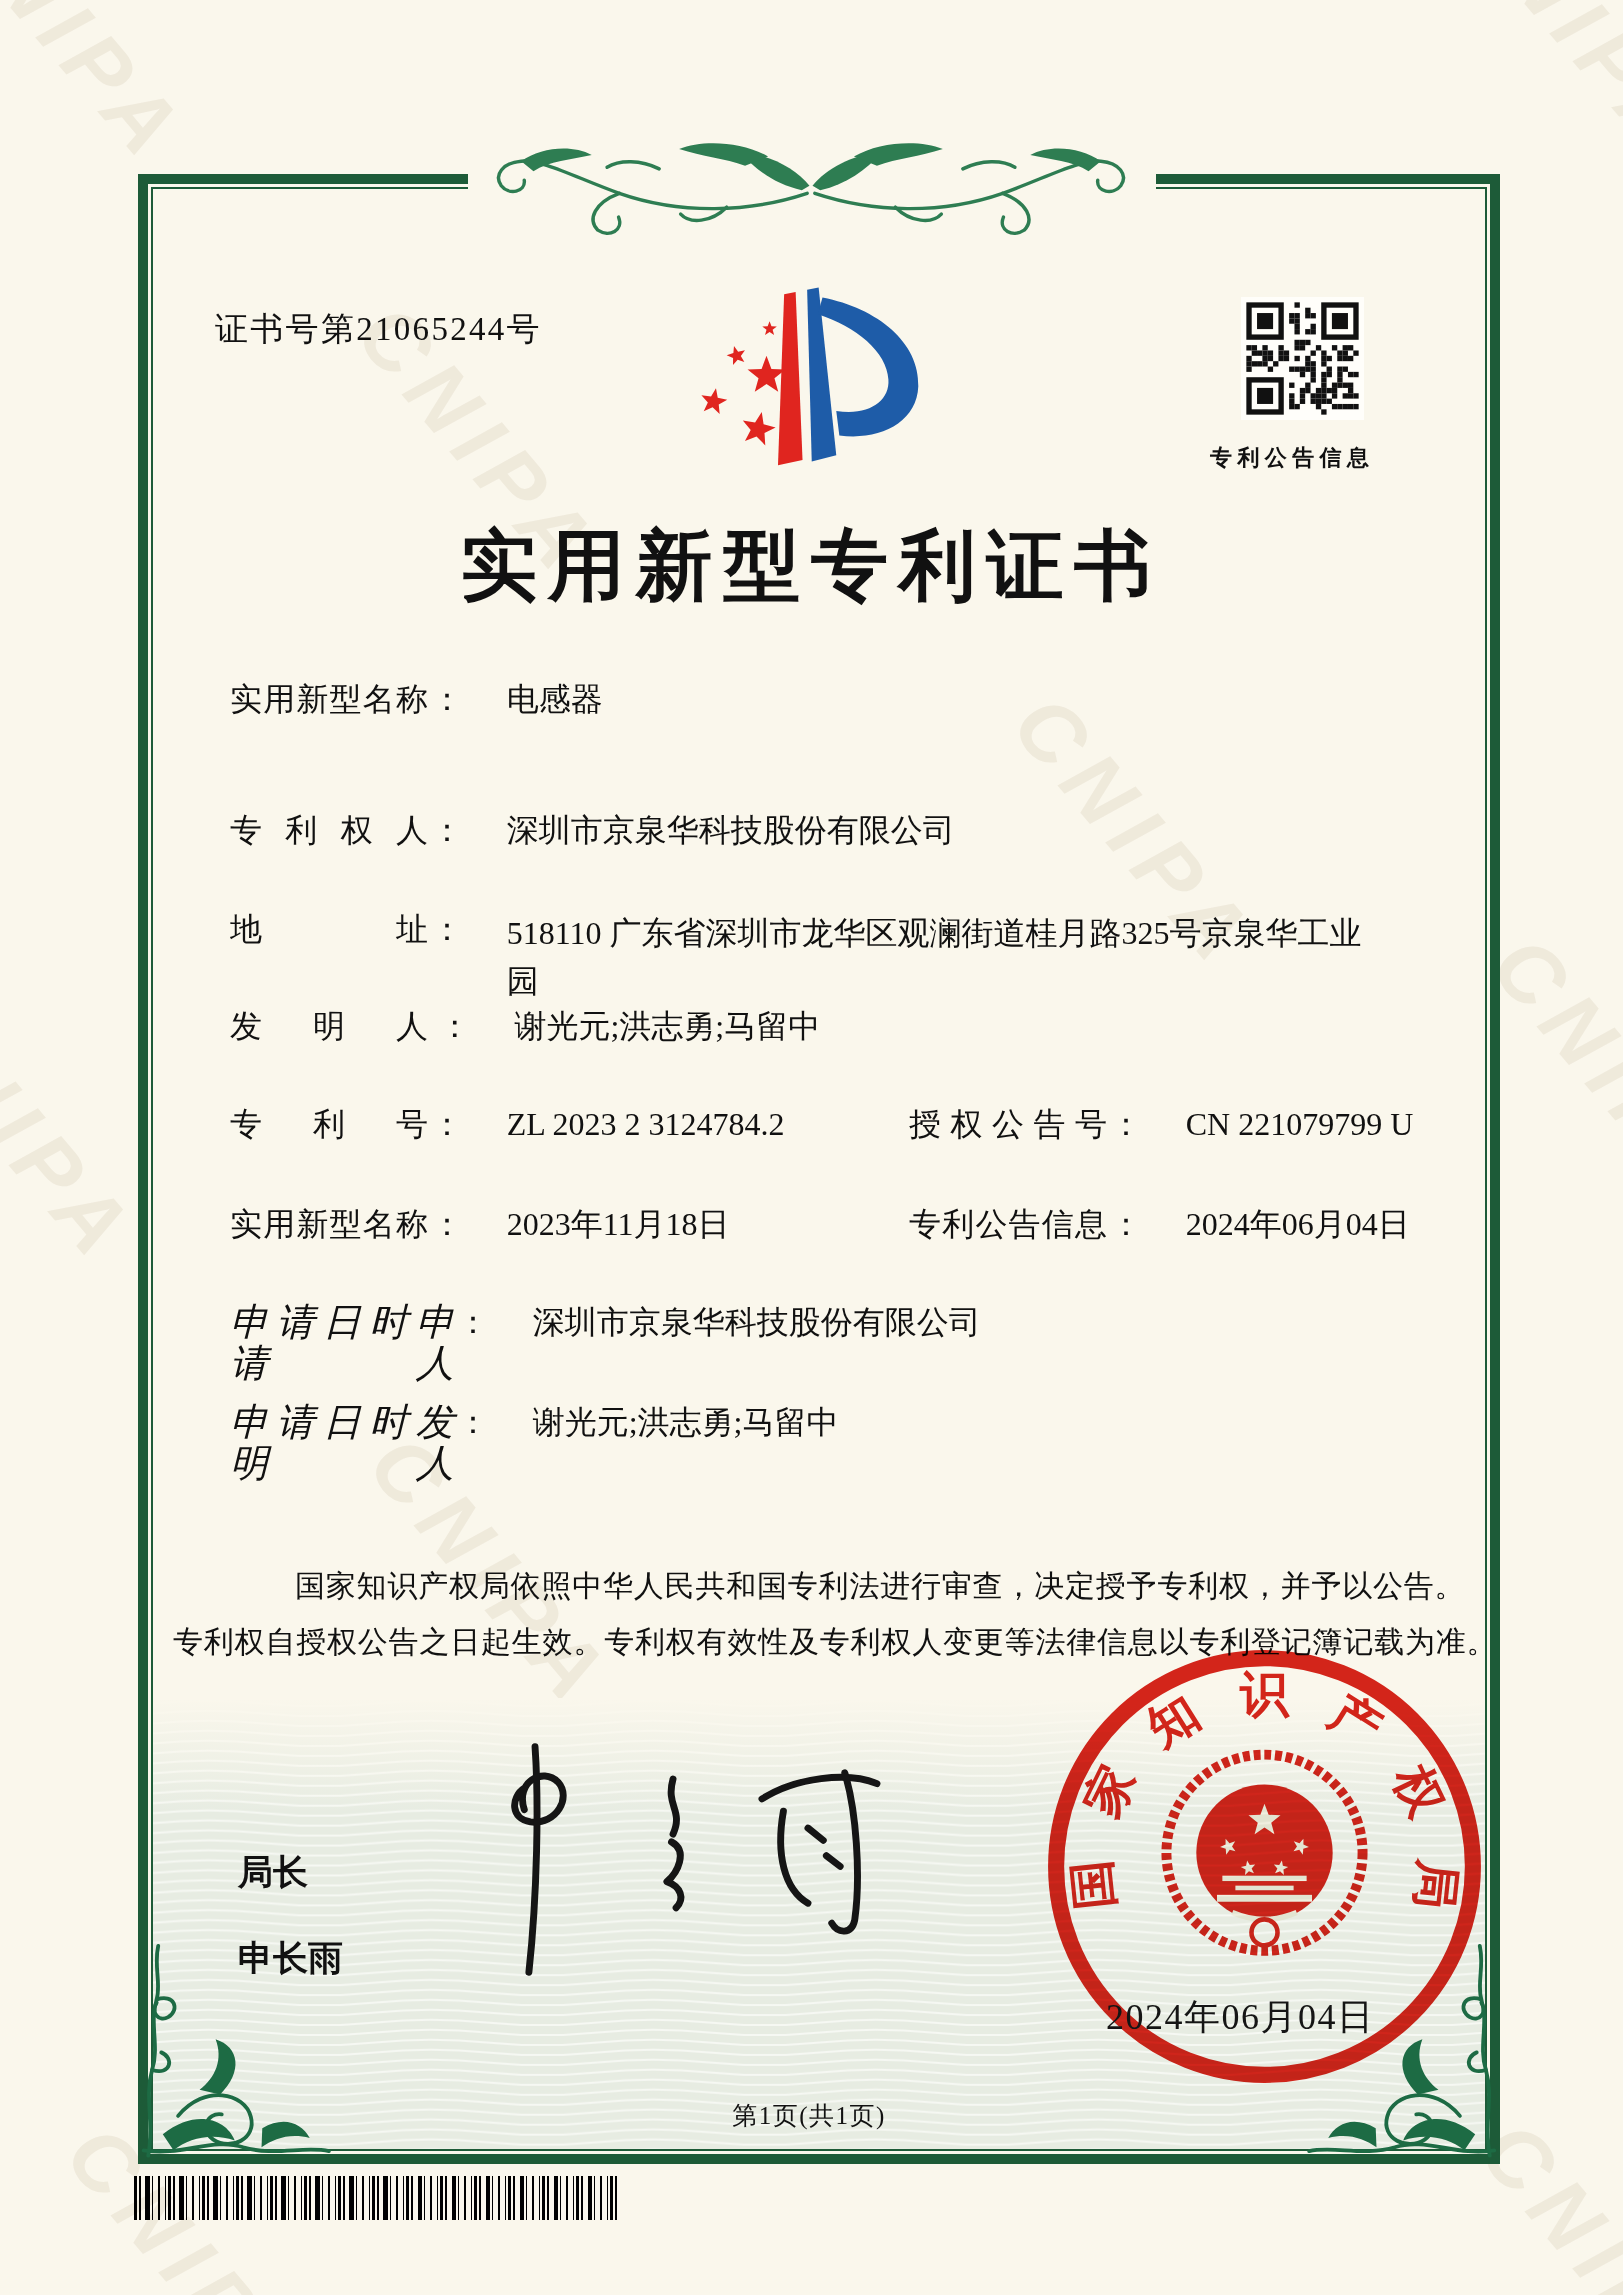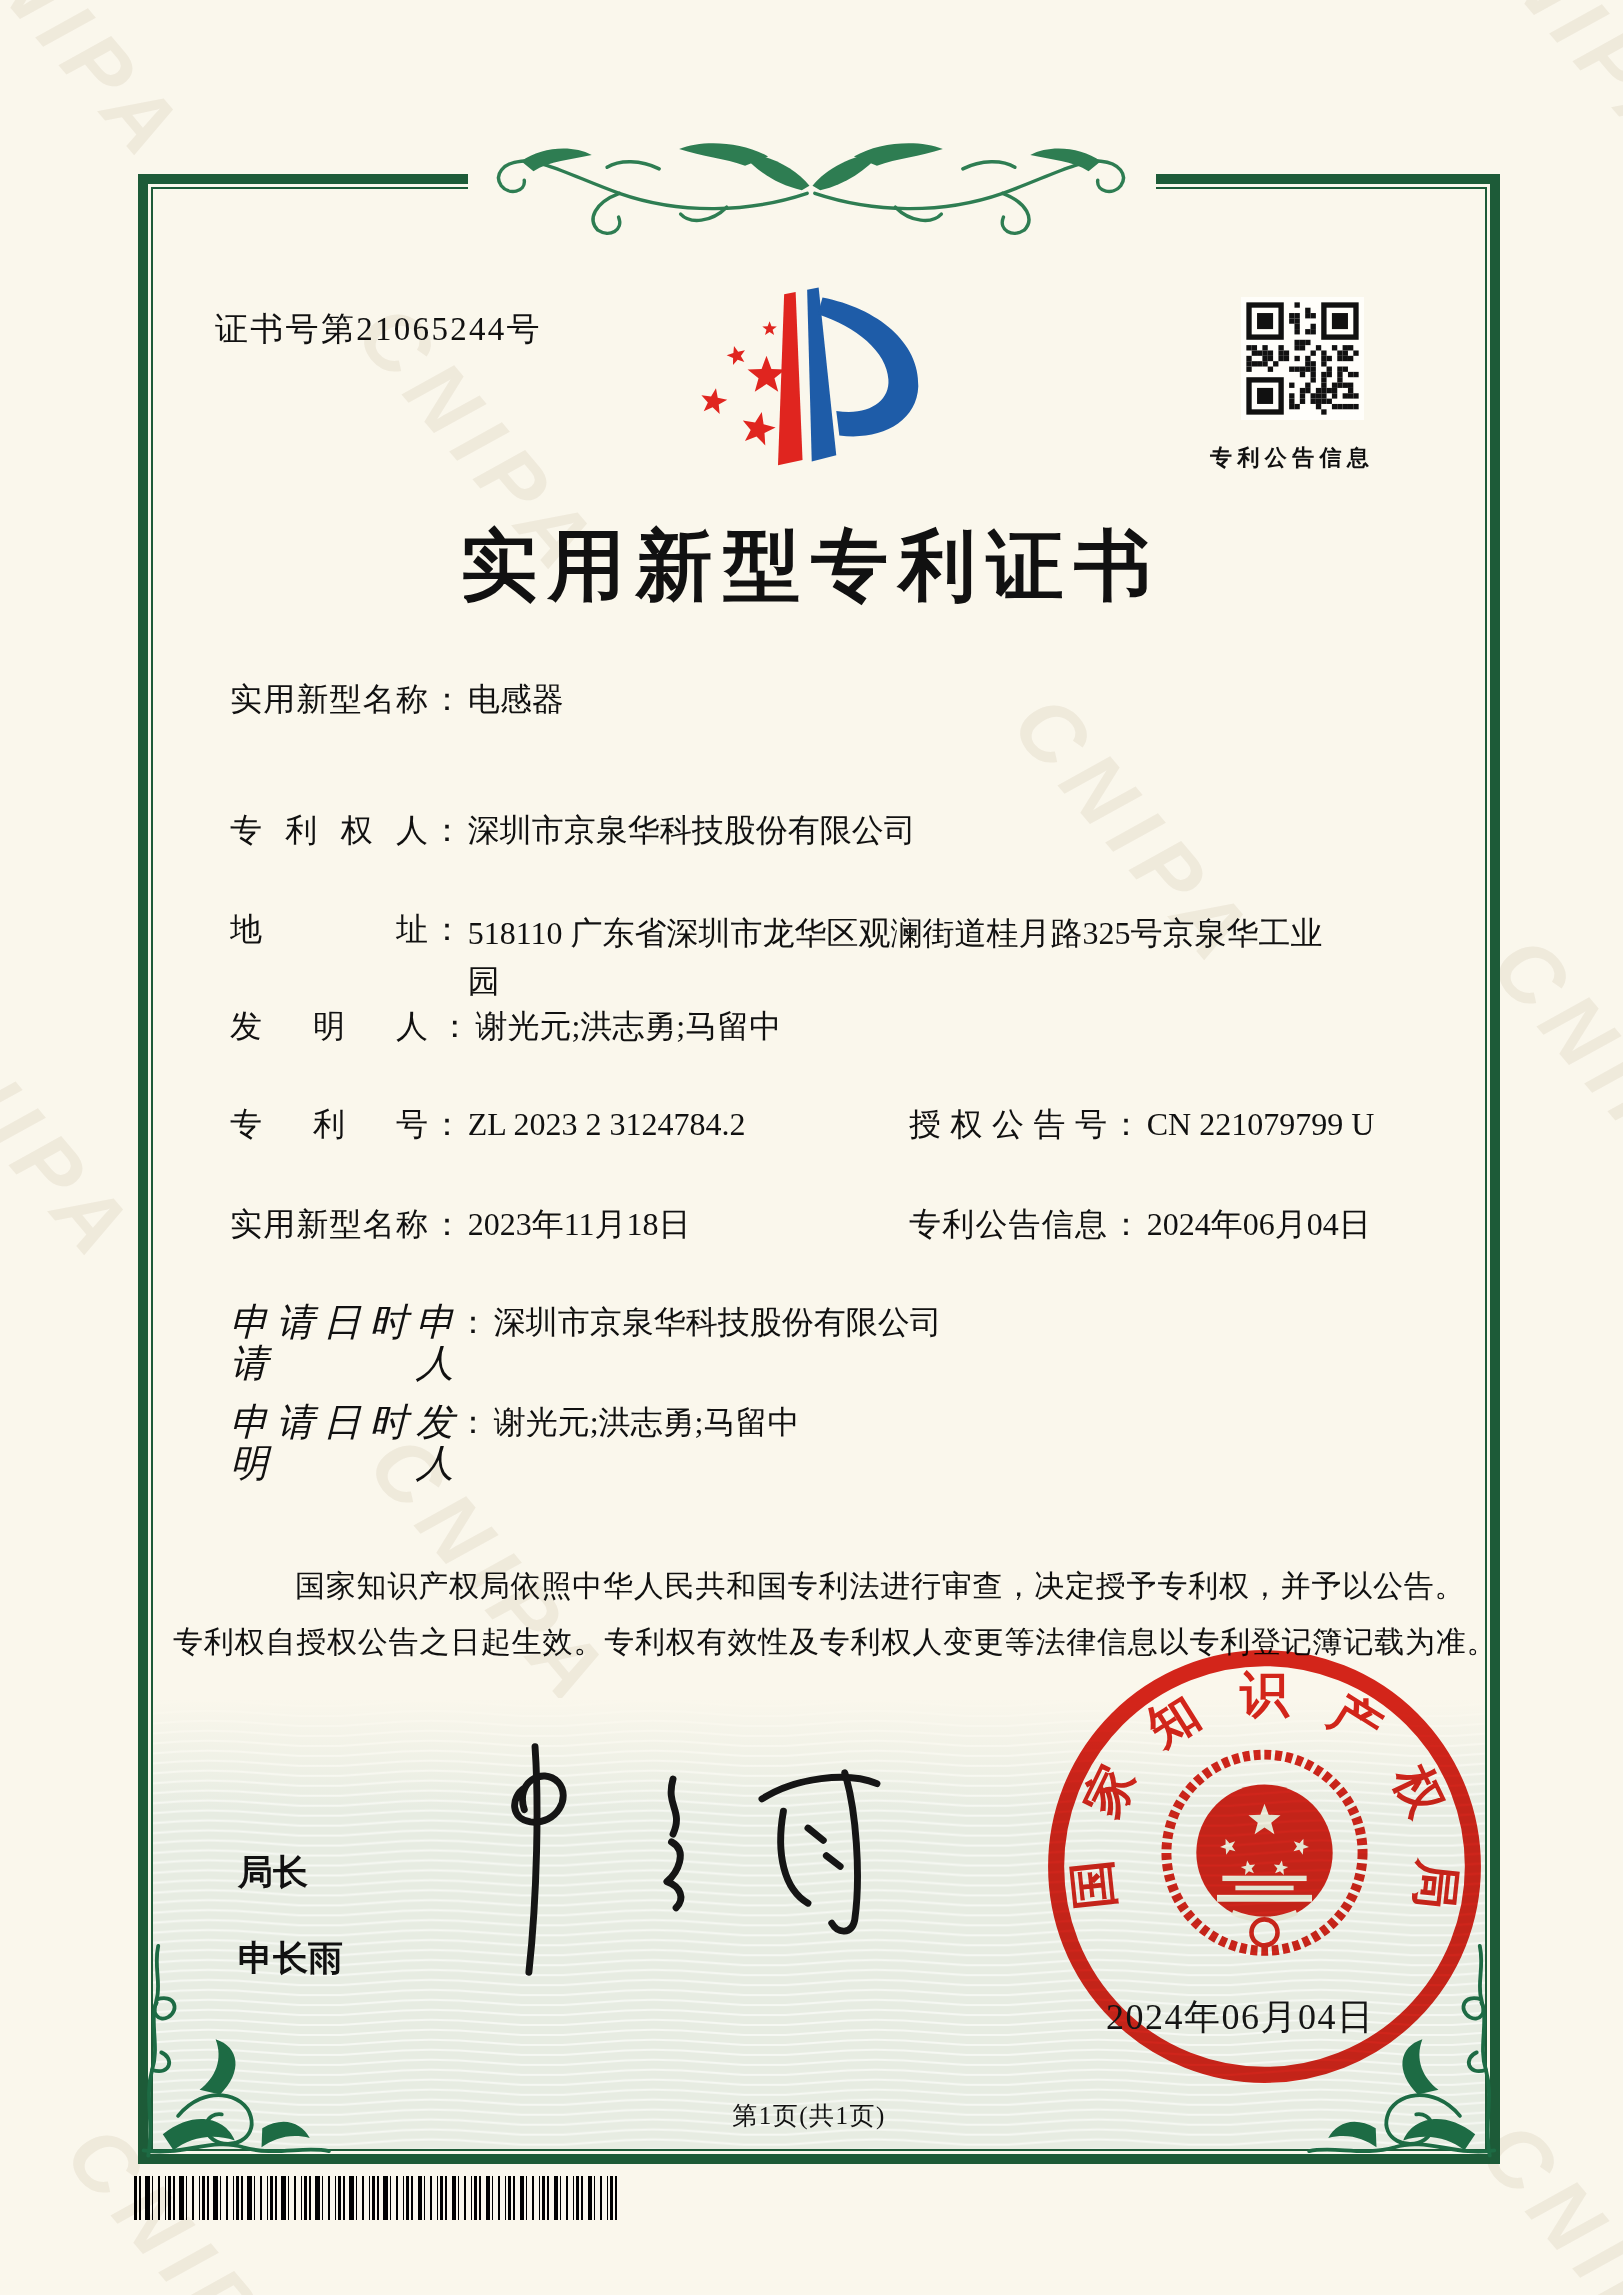--- a/index.html
+++ b/index.html
@@ -28,21 +28,21 @@
   .qr-label{left:1210px;top:443px;width:189px;font-size:22px;font-weight:bold;
             letter-spacing:5.4px;z-index:5;}
   .title{left:811px;top:515px;transform:translateX(-50%);font-size:77px;font-weight:bold;
          letter-spacing:10.7px;white-space:nowrap;z-index:5;}
   
   .row{position:absolute;display:flex;align-items:flex-start;font-size:32px;line-height:41px;z-index:5;}
   .lab{display:inline-block;text-align:justify;text-align-last:justify;}
   .lab-w{width:198px;}
   .lab-s{width:224px;font-size:38px;line-height:41px;font-style:italic;}
   .colon{margin:0 4.6px 0 3.1px;}
-  .val{white-space:nowrap;}
+  .val{white-space:nowrap;margin-left:39px;}
   .val-wrap{white-space:normal;width:863px;line-height:48px;}
   .stmt{position:absolute;font-size:30px;white-space:nowrap;z-index:5;letter-spacing:0.8px;}
   
   .signer{font-size:35px;font-weight:bold;font-family:"Liberation Sans",sans-serif;z-index:6;}
   .sig{left:449px;top:1733px;z-index:6;}
   .seal{left:1027px;top:1629px;z-index:6;mix-blend-mode:multiply;}
   .seal-date{left:1106px;top:1993px;font-size:36px;letter-spacing:1.5px;z-index:7;color:#151515;}
   .footer{left:809px;top:2099px;transform:translateX(-50%);font-size:25px;letter-spacing:1.5px;z-index:5;}
   .barcode{left:134px;top:2176px;width:487px;height:44px;z-index:5;
     background-image:repeating-linear-gradient(90deg,

